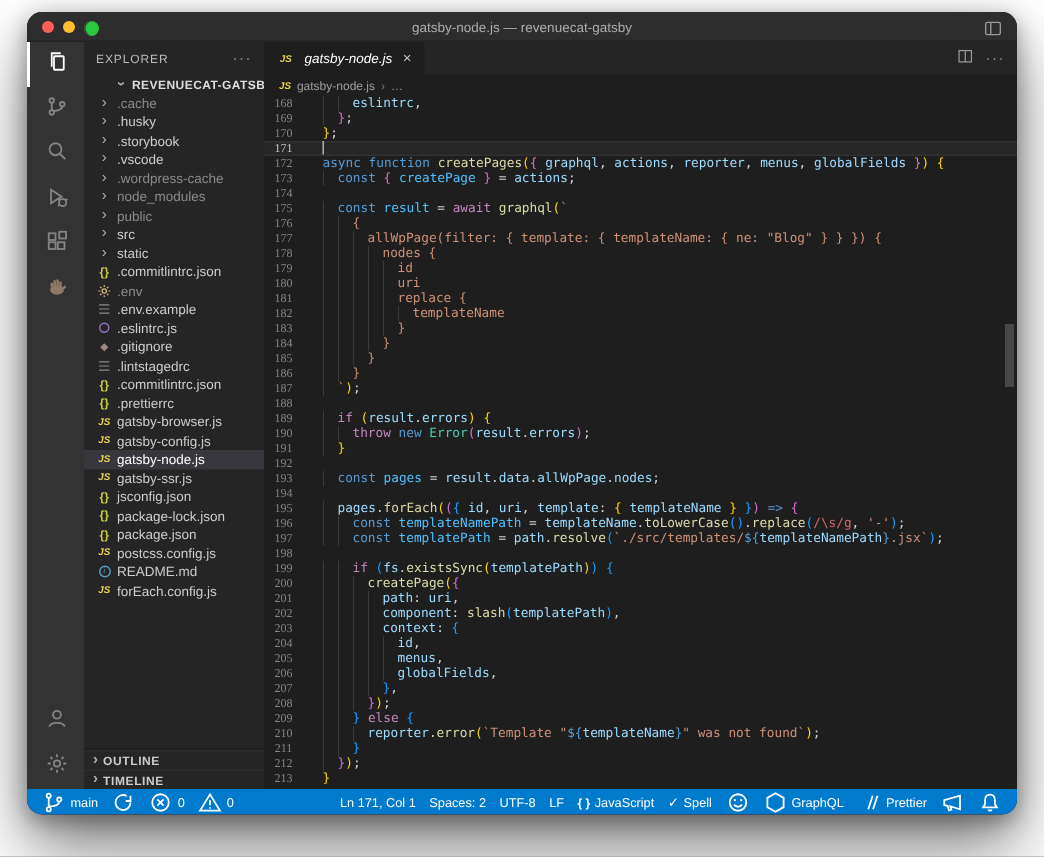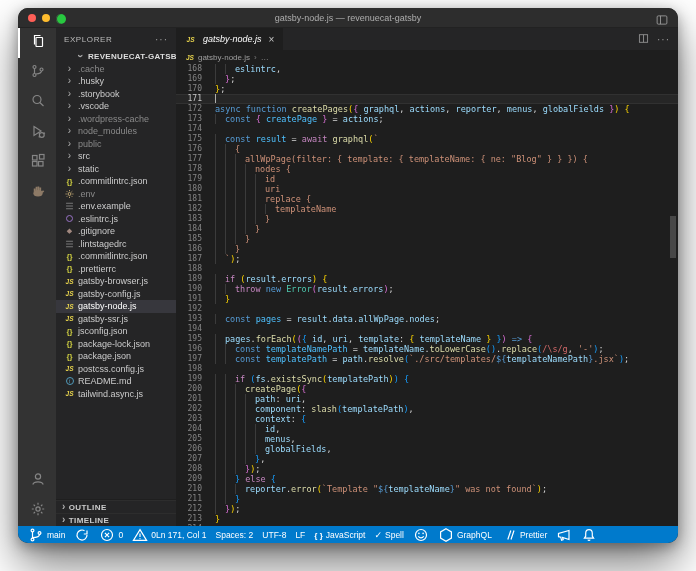--- a/index.html
+++ b/index.html
@@ -58,36 +58,36 @@
          font-size:9px; color:#ffffff; font-style:italic; cursor:pointer; }
   .tab-close { font-style:normal; color:#c5c5c5; font-size:10px; margin-left:3px; cursor:pointer; }
   .tab-actions { position:absolute; right:8px; top:0; height:100%; display:flex; gap:8px;
                  align-items:center; color:#9a9a9a; }
   .breadcrumb { height:14px; flex:0 0 14px; display:flex; align-items:center; gap:4px;
                 padding-left:10px; font-size:8px; color:#9f9f9f; }
   .code { flex:1; position:relative; overflow:hidden;
           font-family:"DejaVu Sans Mono", monospace; font-size:8.5px; line-height:10px; }
   .line { display:flex; height:10px; position:relative; white-space:pre; }
   .line.cur { background:rgba(120,120,120,.09); box-shadow:inset 0 1px 0 rgba(255,255,255,.05), inset 0 -1px 0 rgba(255,255,255,.05); }
-  .ln { width:26px; flex:0 0 26px; text-align:right; padding-right:0; color:#858585;
-        font-size:8px; user-select:none; }
+  .ln { width:26px; flex:0 0 26px; text-align:center; padding-right:0; color:#858585;
+        font-size:8px; user-select:none;font-family:Liberation Serif, serif; }
   .gut-gap { width:13px; flex:0 0 13px; }
   .line.cur .ln { color:#c6c6c6; }
   .txt { white-space:pre; }
   .g { display:inline-block; width:10px; height:10px; box-shadow:inset 1px 0 0 #3b3b3b; vertical-align:top; }
   .caret { display:inline-block; width:1px; height:9px; background:#aeafad; vertical-align:top; }
   .t-k{color:#569cd6} .t-c{color:#c586c0} .t-f{color:#dcdcaa} .t-v{color:#9cdcfe}
   .t-d{color:#4fc1ff} .t-s{color:#ce9178} .t-r{color:#d16969} .t-p{color:#d4d4d4}
   .t-e{color:#569cd6} .t-ty{color:#4ec9b0}
   .t-b1{color:#ffd700} .t-b2{color:#da70d6} .t-b3{color:#179fff}
   .vscroll { position:absolute; right:2px; top:152px; width:6px; height:42px;
              background:rgba(121,121,121,.45); cursor:pointer; }
   
   .statusbar { height:17px; flex:0 0 17px; background:#007acc; color:#ffffff;
-               display:flex; align-items:center; justify-content:flex-start;
+               display:flex; align-items:center; justify-content:space-between;
                padding:0 10px; font-size:8.5px; }
   .sb-group { display:flex; align-items:center; gap:9px; }
   .sb-item { display:flex; align-items:center; gap:3px; cursor:pointer; white-space:nowrap; }
   .sb-item svg { display:block; }
   svg.ic { stroke:currentColor; fill:none; stroke-width:1.2; }
 </style>
 </head>
 <body>
 
 <div class="stage">
@@ -295,21 +295,21 @@
                 <span>postcss.config.js</span>
               </div>
               <div class="tree-row">
                 <span class="tico">
                   <span class="ic-info">i</span>
                 </span>
                 <span>README.md</span>
               </div>
               <div class="tree-row">
                 <span class="tico ic-js">JS</span>
-                <span>tailwind.async.js</span>
+                <span>forEach.config.js</span>
               </div>
             </div>
         </div>
         <div class="sb-sections">
           <div class="sb-section">
             <span class="chev">›</span>
             <span>OUTLINE</span>
           </div>
           <div class="sb-section">
             <span class="chev">›</span>

